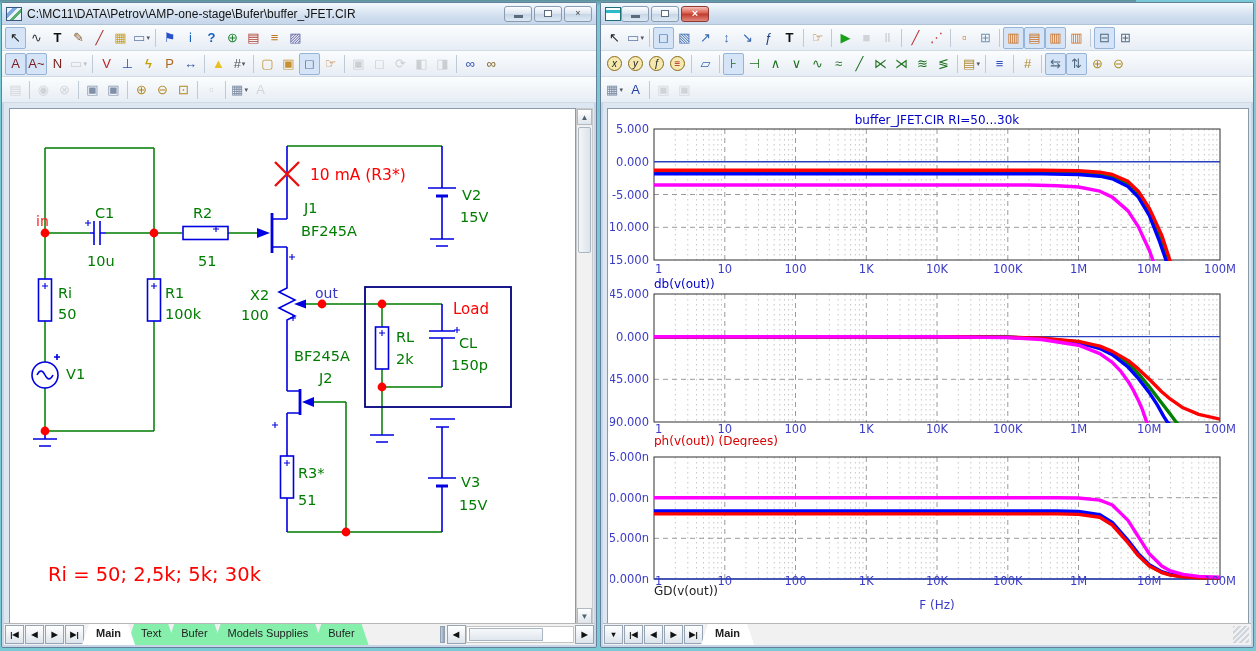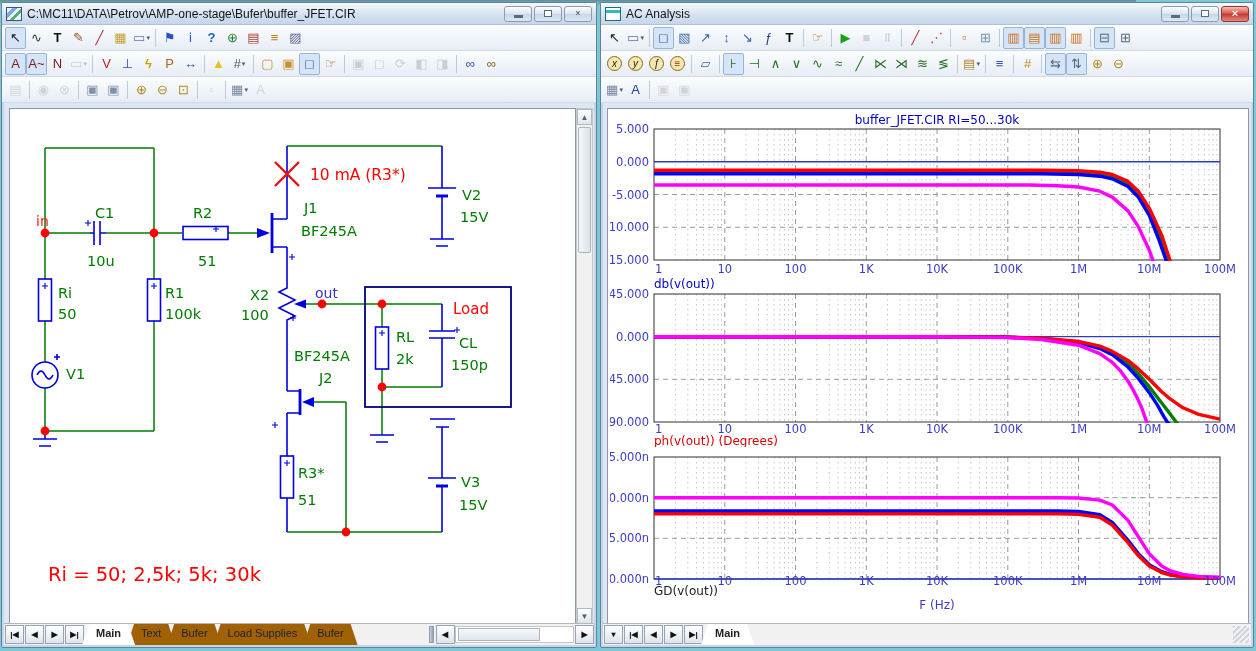--- a/index.html
+++ b/index.html
@@ -27,21 +27,21 @@
   .tbtn.cir span{display:flex;align-items:center;justify-content:center;width:15px;height:15px;border-radius:50%;border:1.5px solid #8a6b18;background:#f6e9b0;font-size:10px;font-style:italic}
   .tbsep{width:1px;height:18px;background:#bfcad6;margin:0 3px;flex:none}
   .dd{font-size:7px;color:#556;margin-left:1px;flex:none}
   .sch-canvas{position:absolute;left:7px;top:105px;width:567px;height:517px;background:#fff;border:1px solid #8a9aaa}
   .vscroll{position:absolute;left:574px;top:105px;width:17px;height:517px;background:#f1f1f1;border:1px solid #c9c9c9;display:flex;flex-direction:column}
   .sbtn{height:16px;border:1px solid #b3b9c2;background:linear-gradient(#fff,#dfe5ec);font-size:8px;color:#50626f;display:flex;align-items:center;justify-content:center;flex:none}
   .vthumb{margin:2px 1px;height:126px;background:linear-gradient(90deg,#f4f6f8,#dce3ea);border:1px solid #aab6c2;border-radius:2px}
   .botbar{position:absolute;left:2px;right:2px;bottom:2px;height:22px;background:#f1f1f1;border-top:1px solid #b6b6b6;display:flex;align-items:stretch}
   .navbtn{width:19px;margin:1px 0 1px 1px;border:1px solid #96a4b4;background:linear-gradient(#fff,#dde4ec);font-size:8px;display:flex;align-items:center;justify-content:center;color:#111;font-weight:bold;flex:none}
   .tabs{display:flex;margin-left:6px;align-items:stretch}
-  .tab{padding:3px 14px 2px;font-size:11px;color:#222;background:#a16207;clip-path:polygon(7px 0,calc(100% - 7px) 0,100% 100%,0 100%);margin-left:-8px;white-space:nowrap}
+  .tab{padding:3px 14px 2px;font-size:11px;color:#222;background:#86efac;clip-path:polygon(7px 0,calc(100% - 7px) 0,100% 100%,0 100%);margin-left:-8px;white-space:nowrap}
   .tab.active{background:#fff;font-weight:bold;z-index:2}
   .hsplit{width:5px;margin:2px 1px;background:linear-gradient(90deg,#c9d2dc,#8fa0b2);border:1px solid #8fa0b2;flex:none}
   .htrack{flex:1;margin:2px 0;background:#fff;border:1px solid #c5c5c5;position:relative}
   .hthumb{position:absolute;left:2px;top:1px;bottom:1px;width:70%;background:linear-gradient(#f7f9fb,#dfe6ed);border:1px solid #aab6c2}
   .plot-area{position:absolute;left:6px;top:105px;width:642px;height:517px;background:#fff;border:1px solid #8a9aaa;overflow:hidden}
   .plot-area svg{position:absolute;left:2px}
   .grip{width:16px;margin:2px;background:repeating-linear-gradient(135deg,#cfd6dd 0 2px,#f1f1f1 2px 4px);flex:none}
   svg text{font-family:"DejaVu Sans","Liberation Sans",sans-serif}
   .flexfill{flex:1}
 </style>
@@ -327,37 +327,36 @@
 
     <div class="botbar">
       <span class="navbtn">|◀</span>
       <span class="navbtn">◀</span>
       <span class="navbtn">▶</span>
       <span class="navbtn">▶|</span>
       <div class="tabs">
           <div class="tab active">Main</div>
           <div class="tab">Text</div>
           <div class="tab">Bufer</div>
-          <div class="tab">Load Supplies</div>
+          <div class="tab">Models Supplies</div>
           <div class="tab">Bufer</div>
         </div>
       <div style="width:70px"></div>
       <div class="hsplit"></div>
       <span class="navbtn">◀</span>
       <div class="htrack">
           <div class="hthumb"></div>
         </div>
       <span class="navbtn">▶</span>
     </div>
   </section>
 
   <section class="win win-right">
     <div class="titlebar">
       <span class="appicon chart"></span>
-      <span class="title">AC Analysis</span>
       <span class="winbtns">
         <span class="wbtn">
             <span class="mini"></span>
           </span>
         <span class="wbtn">
             <span class="rest"></span>
           </span>
         <span class="wbtn close-red">×</span>
       </span>
     </div>

